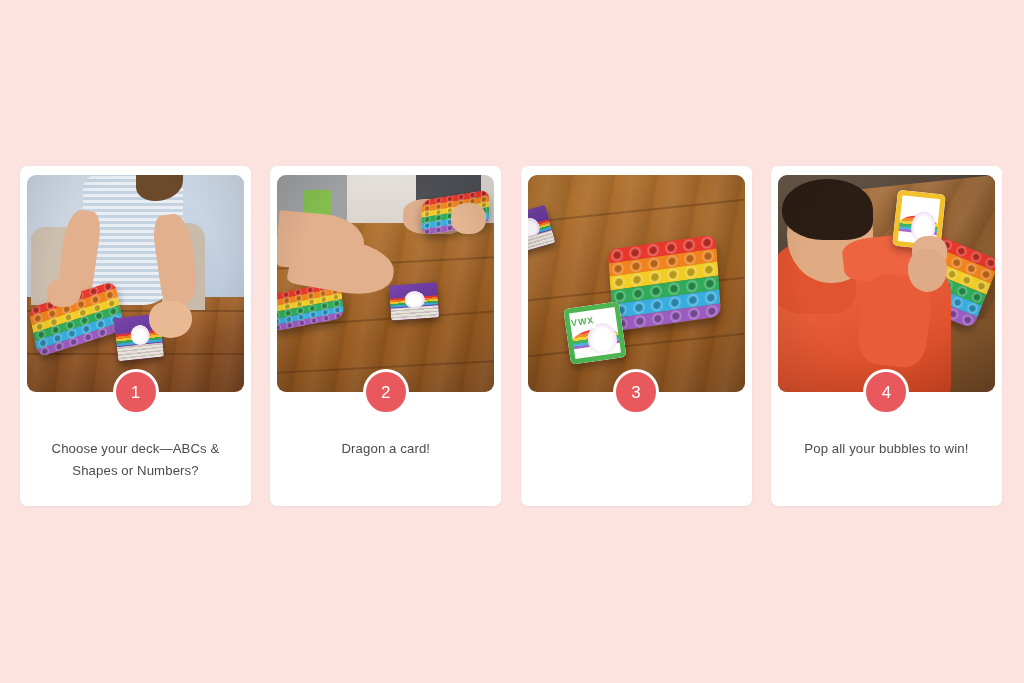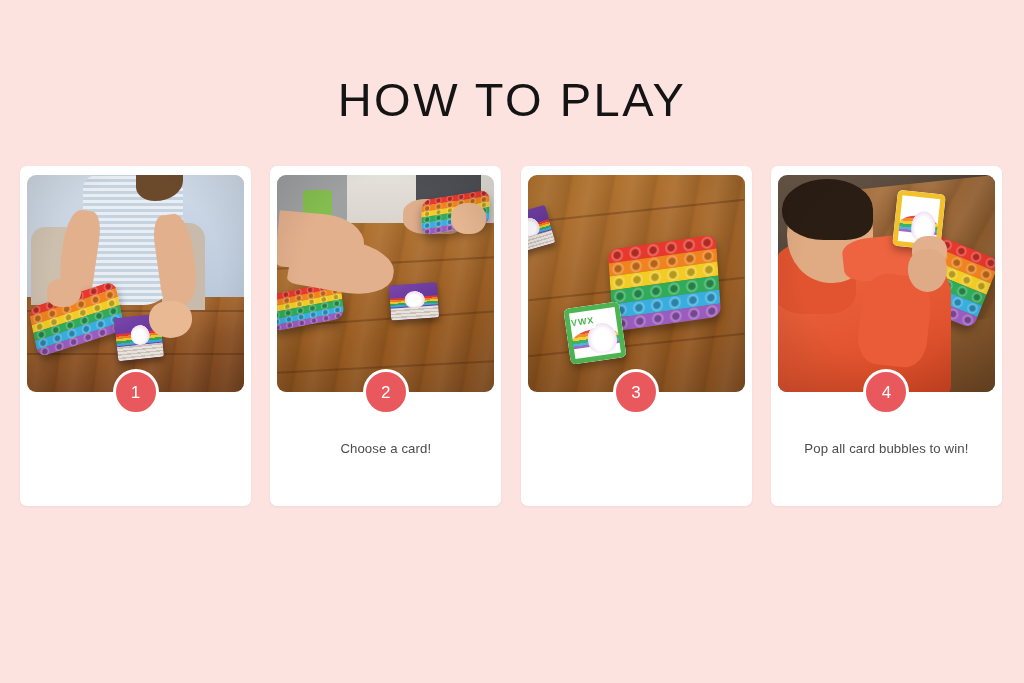--- a/index.html
+++ b/index.html
@@ -267,21 +267,20 @@
     position: absolute; inset: 0;
     background: radial-gradient(ellipse at 50% 45%, rgba(0,0,0,0) 55%, rgba(0,0,0,0.13) 100%);
     pointer-events: none;
   }
 </style>
 </head>
 <body>
 
 <div class="page">
 
-  <h1 class="title">HOW TO PLAY</h1>
 
   <div class="cards">
 
     <div class="card">
       <div class="photo-wrap">
         <div class="photo">
           <div class="p1-wall"></div>
           <div class="p1-window"></div>
           <div class="wood" style="top:56%;"></div>
           <div class="wood-seam" style="left:0;right:0;top:62%;height:2px;"></div>
@@ -305,20 +304,21 @@
             <div class="deck-top"></div>
             <div class="deck-rainbow"></div>
             <div class="deck-uni"></div>
             <div class="deck-edge"></div>
           </div>
           <div class="p1-hand-r"></div>
           <div class="vignette"></div>
         </div>
       </div>
       <div class="badge">1</div>
+      <div class="caption">Choose your deck—ABCs &amp; Shapes or Numbers?</div>
     </div>
 
     <div class="card">
       <div class="photo-wrap">
         <div class="photo">
           <div class="p2-wall"></div>
           <div class="wood light" style="top:22%;"></div>
           <div class="wood-seam" style="left:0;right:0;top:40%;height:2px;transform:rotate(-3deg);"></div>
           <div class="wood-seam" style="left:0;right:0;top:66%;height:2px;transform:rotate(-4deg);"></div>
           <div class="wood-seam" style="left:0;right:0;top:88%;height:2px;transform:rotate(-3deg);"></div>
@@ -348,21 +348,21 @@
           <div class="deck" style="left:52%;top:50%;width:22%;height:16%;transform:rotate(-4deg);">
             <div class="deck-top"></div>
             <div class="deck-rainbow"></div>
             <div class="deck-uni"></div>
             <div class="deck-edge"></div>
           </div>
           <div class="vignette"></div>
         </div>
       </div>
       <div class="badge">2</div>
-      <div class="caption">Choose a card!</div>
+      <div class="caption">Dragon a card!</div>
     </div>
 
     <div class="card">
       <div class="photo-wrap">
         <div class="photo">
           <div class="wood light"></div>
           <div class="wood-seam" style="left:0;right:0;top:16%;height:2px;transform:rotate(-6deg);"></div>
           <div class="wood-seam" style="left:0;right:0;top:52%;height:2px;transform:rotate(-6deg);"></div>
           <div class="wood-seam" style="left:0;right:0;top:78%;height:2px;transform:rotate(-6deg);"></div>
           <div class="deck" style="left:-9%;top:16%;width:20%;height:18%;transform:rotate(-16deg);">
@@ -416,17 +416,17 @@
             <div class="pc-rainbow"></div>
             <div class="pc-uni"></div>
             <div class="pc-border gold"></div>
           </div>
           <div class="p4-hand-a"></div>
           <div class="p4-hand-b"></div>
           <div class="vignette"></div>
         </div>
       </div>
       <div class="badge">4</div>
-      <div class="caption">Pop all card bubbles to win!</div>
+      <div class="caption">Pop all your bubbles to win!</div>
     </div>
 
   </div>
 </div>
 
 </body></html>

